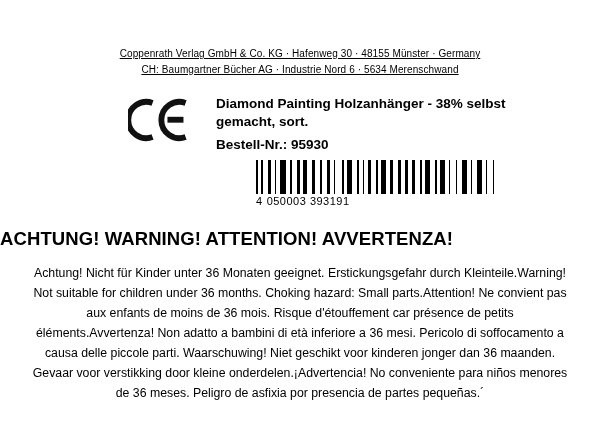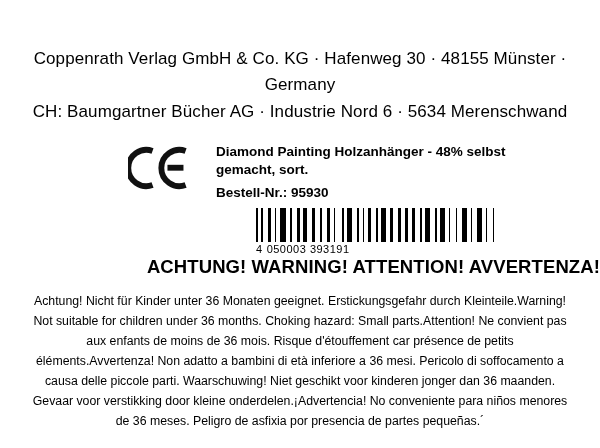--- a/index.html
+++ b/index.html
@@ -22,22 +22,23 @@
     box-sizing: border-box;
   }
 
   
   .address {
     text-align: center;
     padding-top: 46px;
     line-height: 1.55;
   }
   .address .line {
-    font-size: 17px;
+    font-size: 10px;
     letter-spacing: 0.1px;
+    text-decoration: underline;
   }
   .address .web {
     font-size: 12.5px;
     margin-top: 2px;
   }
 
   
   .mid {
     display: flex;
     align-items: flex-start;
@@ -99,21 +100,22 @@
     font-size: 11px;
     margin-top: 1px;
     letter-spacing: 0.5px;
   }
   .bc-left {
     margin-right: 4px;
   }
 
   
   .warn-head {
-    text-align: right;
+    text-align: left;
+    margin-top: 20px;
     font-size: 18.5px;
     font-weight: bold;
     line-height: 1.35;
     letter-spacing: 0.1px;
   }
 
   
   .warn-body {
     margin: 12px 26px 0 26px;
     text-align: center;
@@ -138,21 +140,21 @@
       <div class="ce-mark">
         <svg viewBox="0 0 120 80" width="64" height="46" aria-hidden="true">
           <path d="M46 8 A34 34 0 1 0 46 72" fill="none" stroke="#111" stroke-width="11"></path>
           <path d="M108 8 A34 34 0 1 0 108 72" fill="none" stroke="#111" stroke-width="11"></path>
           <rect x="74" y="34" width="30" height="11" fill="#111"></rect>
         </svg>
       </div>
     </div>
 
     <div class="product">
-      <div class="pname">Diamond Painting Holzanhänger - 48% selbst gemacht, sort.</div>
+      <div class="pname">Diamond Painting Holzanhänger - 38% selbst gemacht, sort.</div>
       <div class="pnum">Bestell-Nr.: 95930</div>
     </div>
   </div>
 
   <div class="barcode-wrap">
     <div>
       <div class="barcode" id="barcode">
           <i style="width: 1.6px; height: 34px; background: rgb(0, 0, 0);"></i>
           <i style="width: 1.6px; height: 34px; background: transparent;"></i>
           <i style="width: 1.6px; height: 34px; background: rgb(0, 0, 0);"></i>

